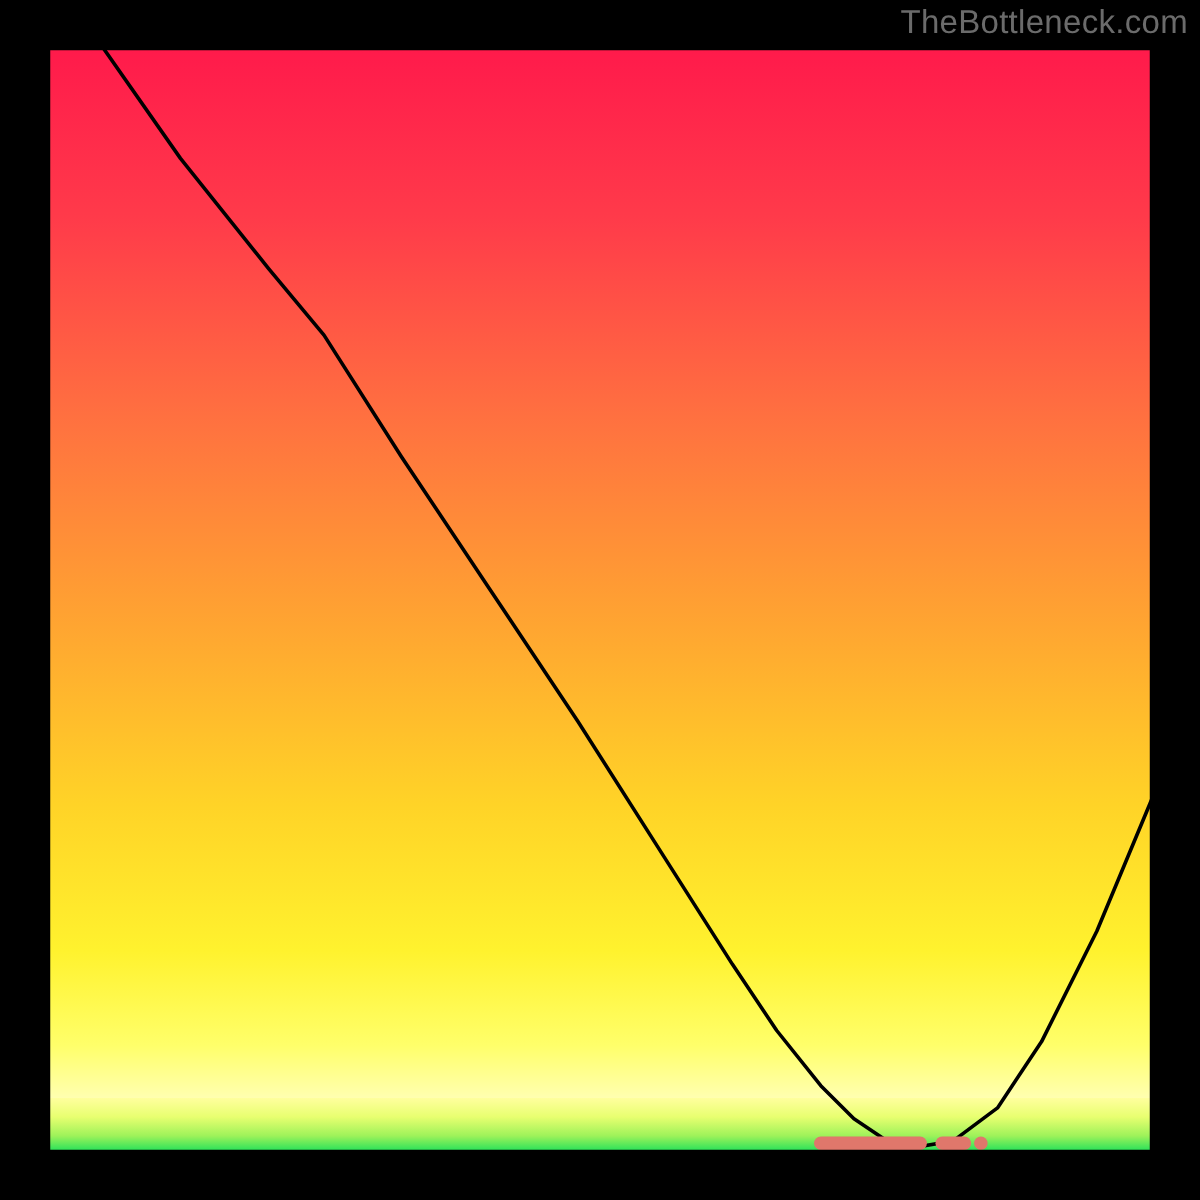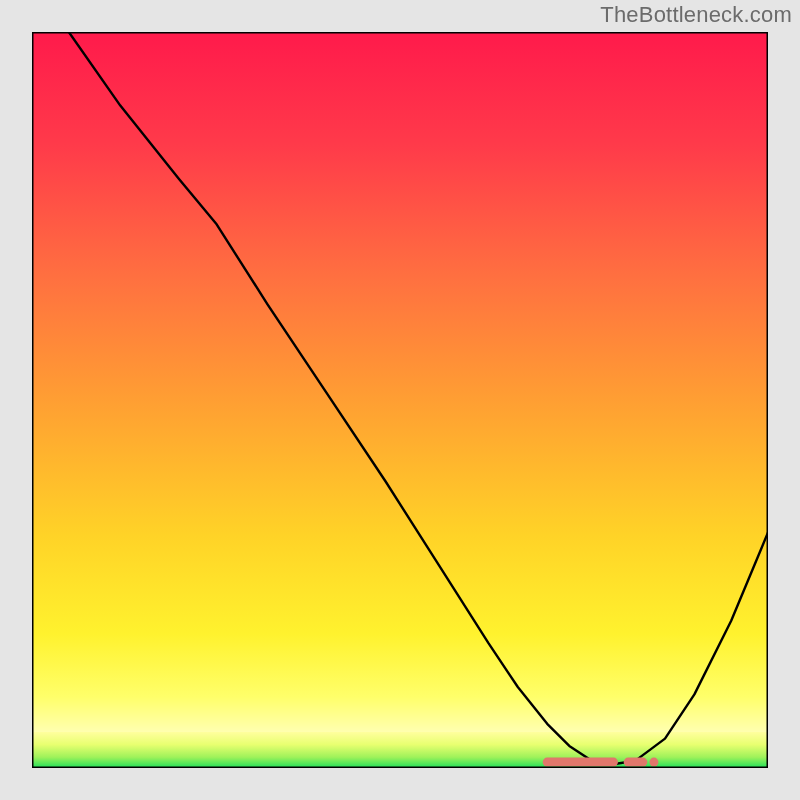--- a/index.html
+++ b/index.html
@@ -8,21 +8,21 @@
     width: 800px;
     height: 800px;
     background: #ffffff;
     font-family: Arial, Helvetica, sans-serif;
     overflow: hidden;
   }
   .stage {
     position: relative;
     width: 800px;
     height: 800px;
-    background: #e5e5e5;
+    background: #000000;
   }
   .watermark {
     position: absolute;
     top: 2px;
     right: 8px;
     font-size: 22px;
     font-weight: 500;
     color: #6b6b6b;
     letter-spacing: 0.2px;
     z-index: 4;

